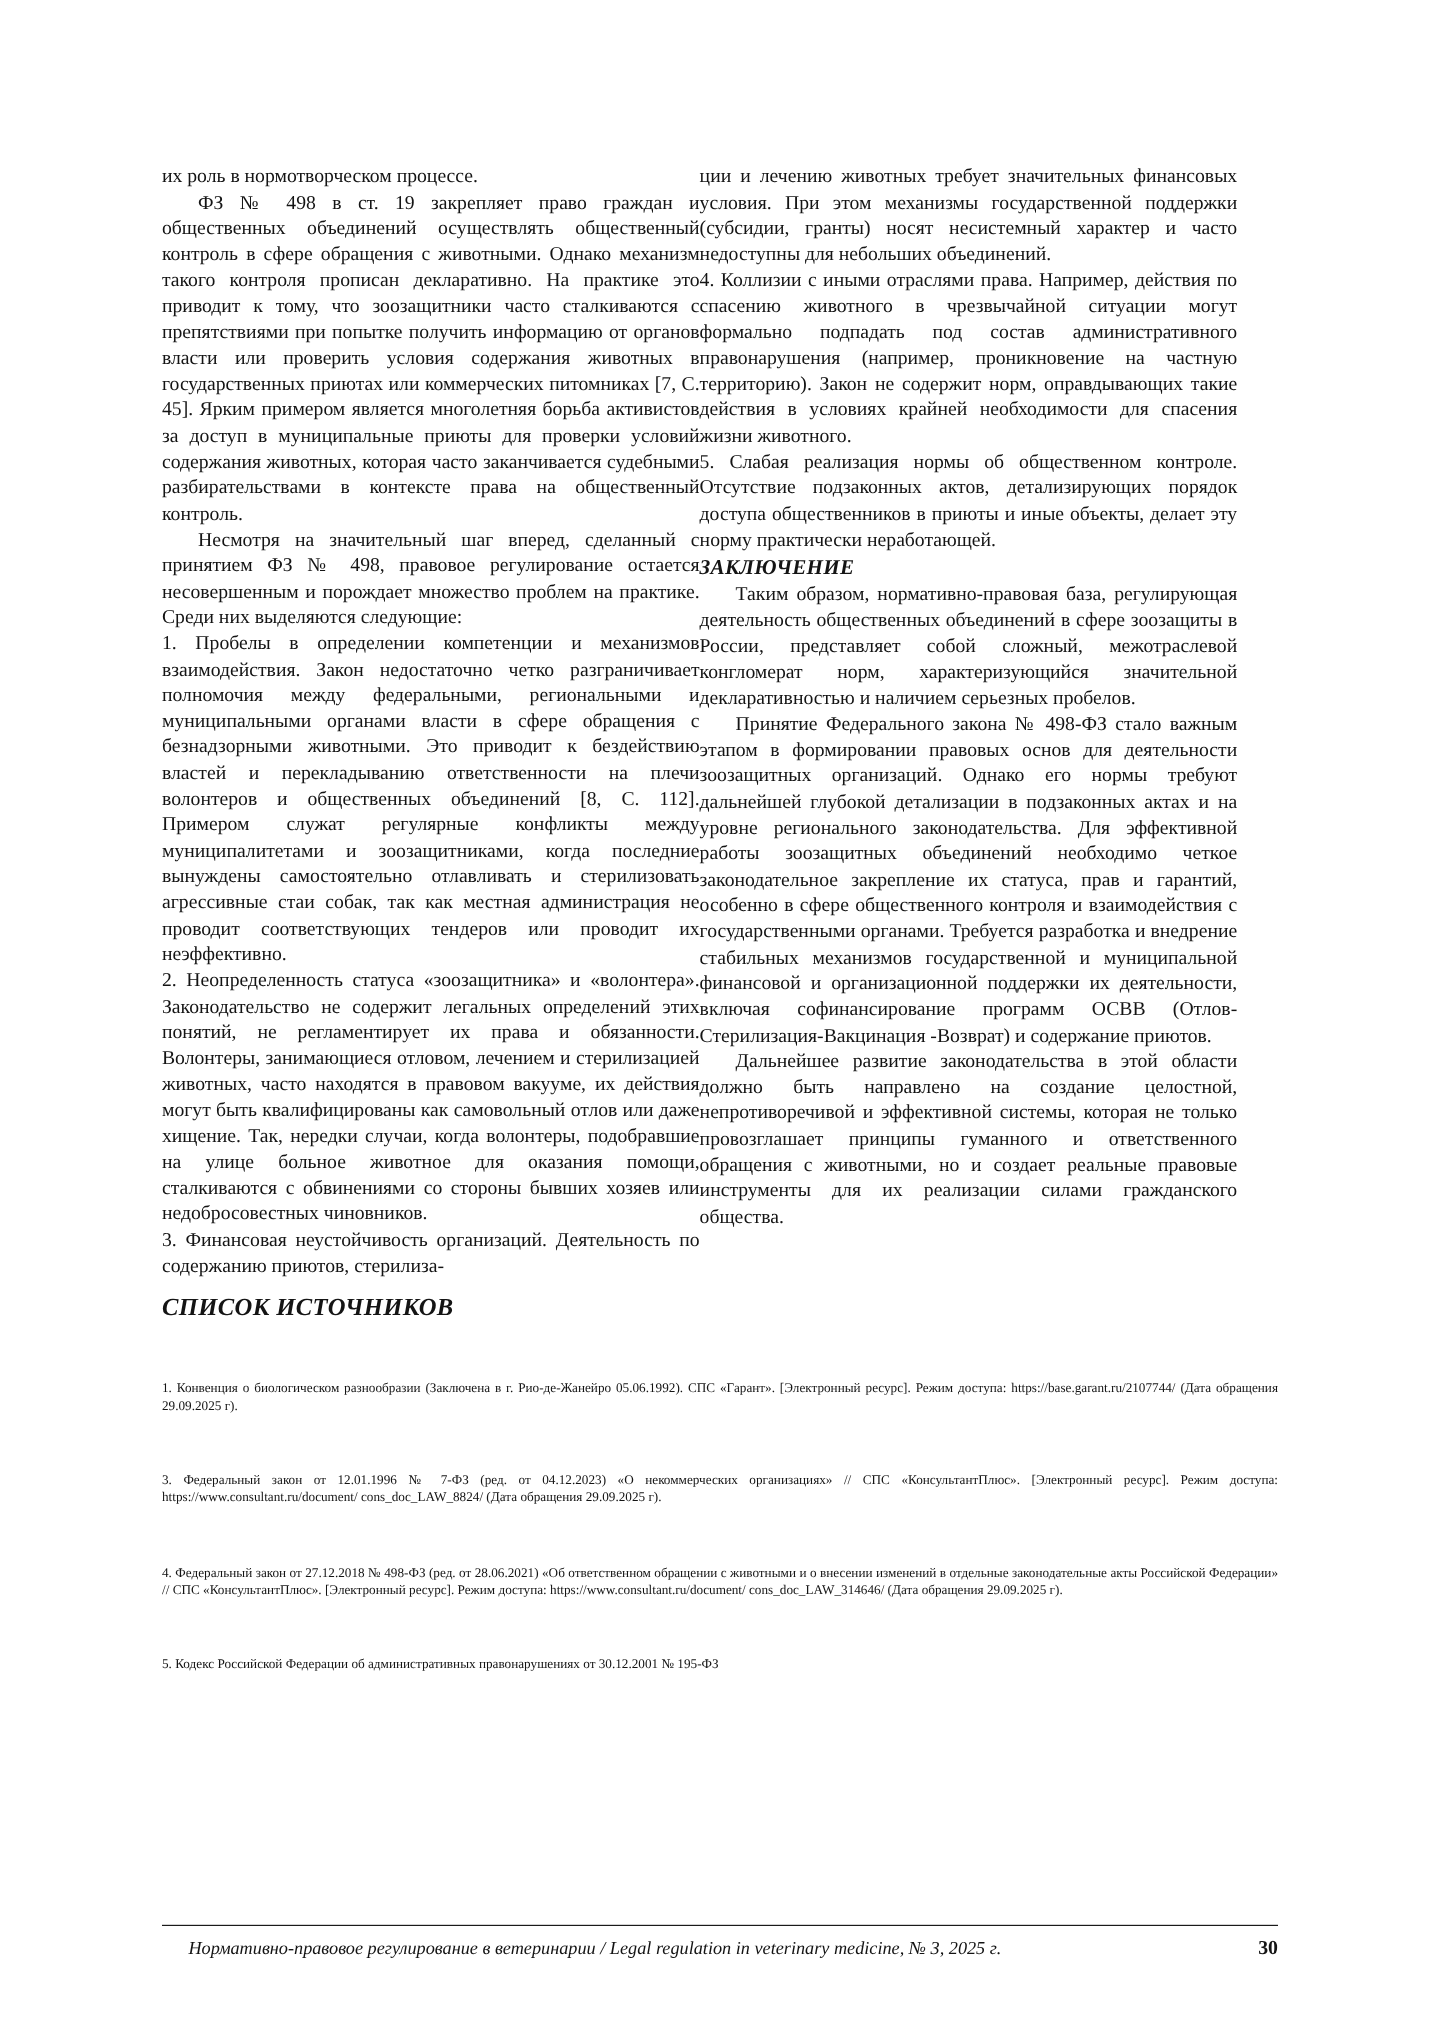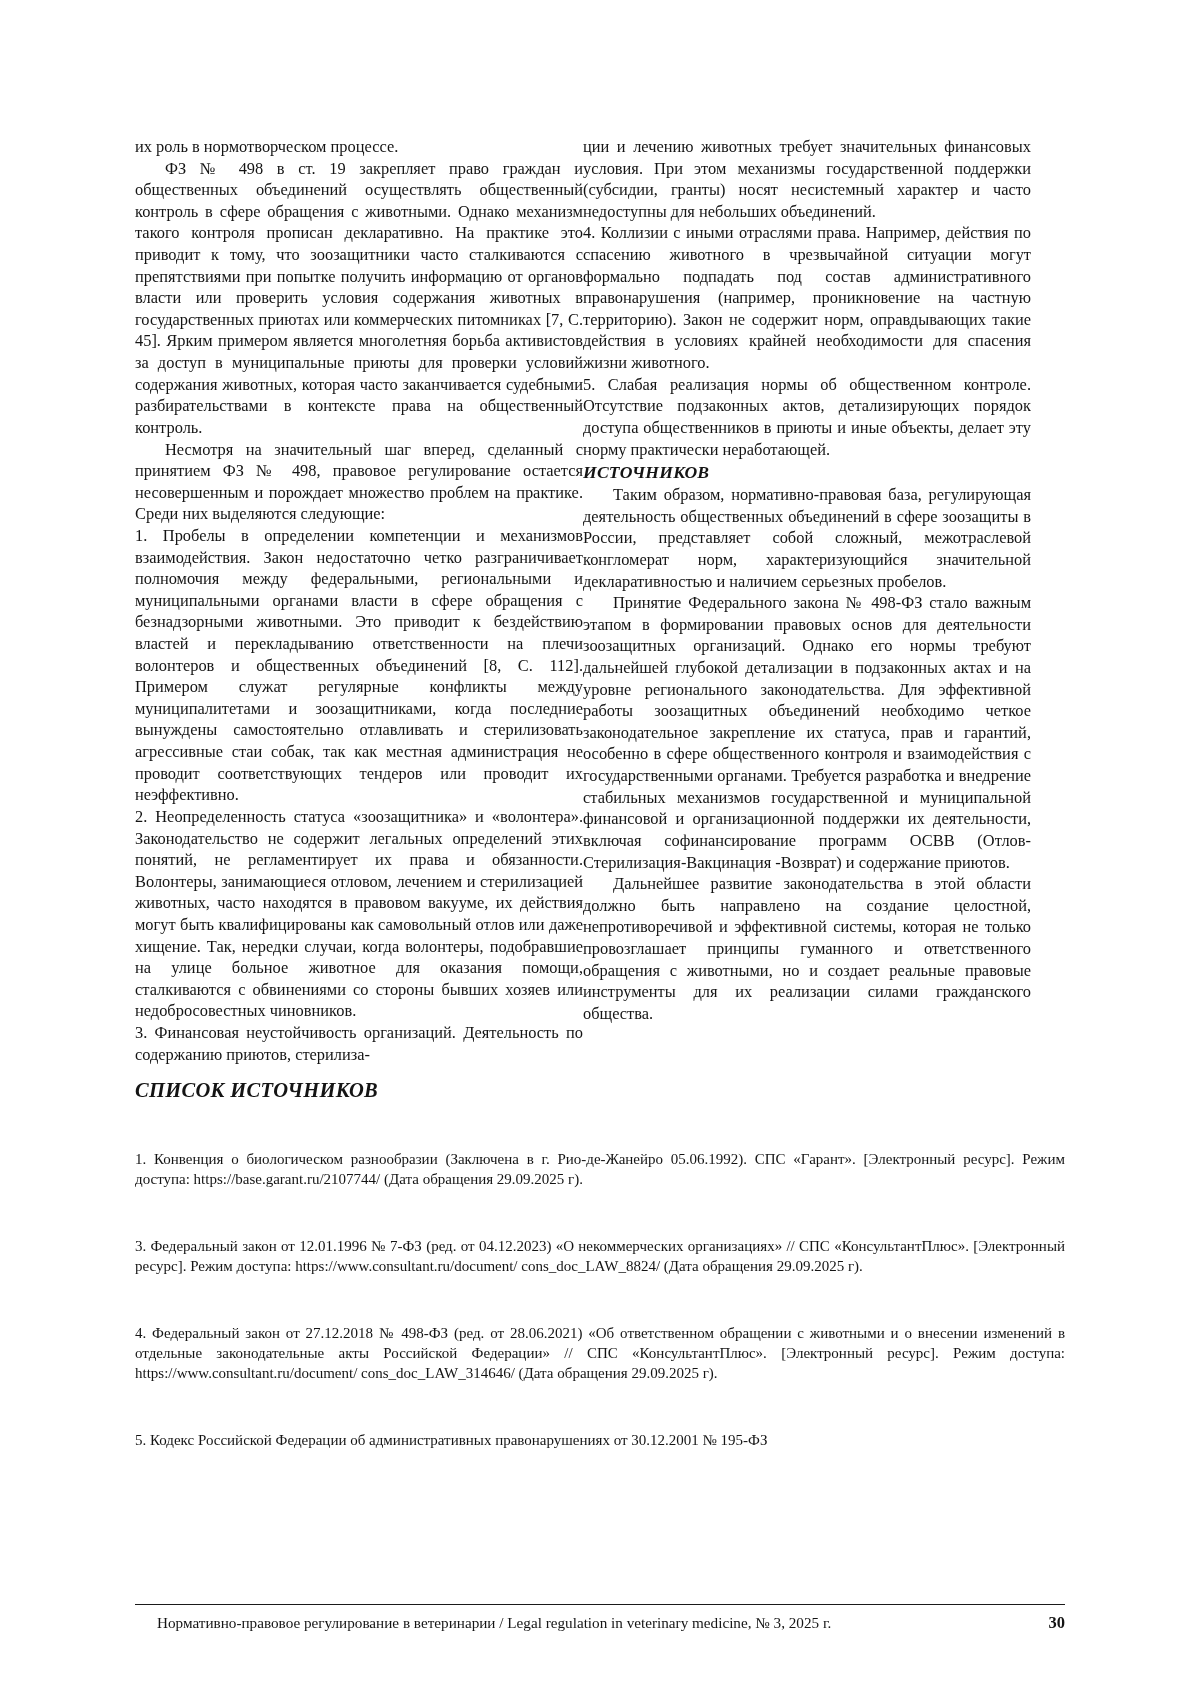--- a/index.html
+++ b/index.html
@@ -50,38 +50,39 @@
     margin: 14px 0 2px 0;
     font-size: 20.5px;
     font-style: italic;
     font-weight: bold;
     letter-spacing: 0.3px;
   }
   .refs {
     margin-top: 2px;
   }
   .refs p {
-    font-size: 15px;
+    font-size: 11px;
     line-height: 1.305;
     text-align: justify;
     margin-top: 48px;
   }
   .footer {
     position: absolute;
     left: 135px;
     right: 135px;
     bottom: 64px;
     border-top: 1.1px solid #1a1a1a;
     padding-top: 8px;
     display: flex;
     align-items: baseline;
     justify-content: space-between;
     font-size: 15.2px;
   }
   .footer .ftext {
+    font-style: italic;
     padding-left: 22px;
     text-align: right;
   }
   .footer .pno {
     font-weight: bold;
     font-style: normal;
     font-size: 16.5px;
   }
 </style>
 </head>
@@ -98,21 +99,21 @@
       <p>1. Пробелы в определении компетенции и механизмов взаимодействия. Закон недостаточно четко разграничивает полномочия между федеральными, региональными и муниципальными органами власти в сфере обращения с безнадзорными животными. Это приводит к бездействию властей и перекладыванию ответственности на плечи волонтеров и общественных объединений [8, С. 112]. Примером служат регулярные конфликты между муниципалитетами и зоозащитниками, когда последние вынуждены самостоятельно отлавливать и стерилизовать агрессивные стаи собак, так как местная администрация не проводит соответствующих тендеров или проводит их неэффективно.</p>
       <p>2. Неопределенность статуса «зоозащитника» и «волонтера». Законодательство не содержит легальных определений этих понятий, не регламентирует их права и обязанности. Волонтеры, занимающиеся отловом, лечением и стерилизацией животных, часто находятся в правовом вакууме, их действия могут быть квалифицированы как самовольный отлов или даже хищение. Так, нередки случаи, когда волонтеры, подобравшие на улице больное животное для оказания помощи, сталкиваются с обвинениями со стороны бывших хозяев или недобросовестных чиновников.</p>
       <p>3. Финансовая неустойчивость организаций. Деятельность по содержанию приютов, стерилиза-</p>
     </div>
 
     <div class="col">
       <p>ции и лечению животных требует значительных финансовых условия. При этом механизмы государственной поддержки (субсидии, гранты) носят несистемный характер и часто недоступны для небольших объединений.</p>
       <p>4. Коллизии с иными отраслями права. Например, действия по спасению животного в чрезвычайной ситуации могут формально подпадать под состав административного правонарушения (например, проникновение на частную территорию). Закон не содержит норм, оправдывающих такие действия в условиях крайней необходимости для спасения жизни животного.</p>
       <p>5. Слабая реализация нормы об общественном контроле. Отсутствие подзаконных актов, детализирующих порядок доступа общественников в приюты и иные объекты, делает эту норму практически неработающей.</p>
 
-      <h2 class="section">ИСТОЧНИКОВ</h2>
+      <h2 class="section">ЗАКЛЮЧЕНИЕ</h2>
 
       <p class="ind">Таким образом, нормативно-правовая база, регулирующая деятельность общественных объединений в сфере зоозащиты в России, представляет собой сложный, межотраслевой конгломерат норм, характеризующийся значительной декларативностью и наличием серьезных пробелов.</p>
       <p class="ind">Принятие Федерального закона № 498-ФЗ стало важным этапом в формировании правовых основ для деятельности зоозащитных организаций. Однако его нормы требуют дальнейшей глубокой детализации в подзаконных актах и на уровне регионального законодательства. Для эффективной работы зоозащитных объединений необходимо четкое законодательное закрепление их статуса, прав и гарантий, особенно в сфере общественного контроля и взаимодействия с государственными органами. Требуется разработка и внедрение стабильных механизмов государственной и муниципальной финансовой и организационной поддержки их деятельности, включая софинансирование программ ОСВВ (Отлов-Стерилизация-Вакцинация -Возврат) и содержание приютов.</p>
       <p class="ind">Дальнейшее развитие законодательства в этой области должно быть направлено на создание целостной, непротиворечивой и эффективной системы, которая не только провозглашает принципы гуманного и ответственного обращения с животными, но и создает реальные правовые инструменты для их реализации силами гражданского общества.</p>
     </div>
 
   </div>
 
   <h2 class="sources">СПИСОК ИСТОЧНИКОВ</h2>
 

